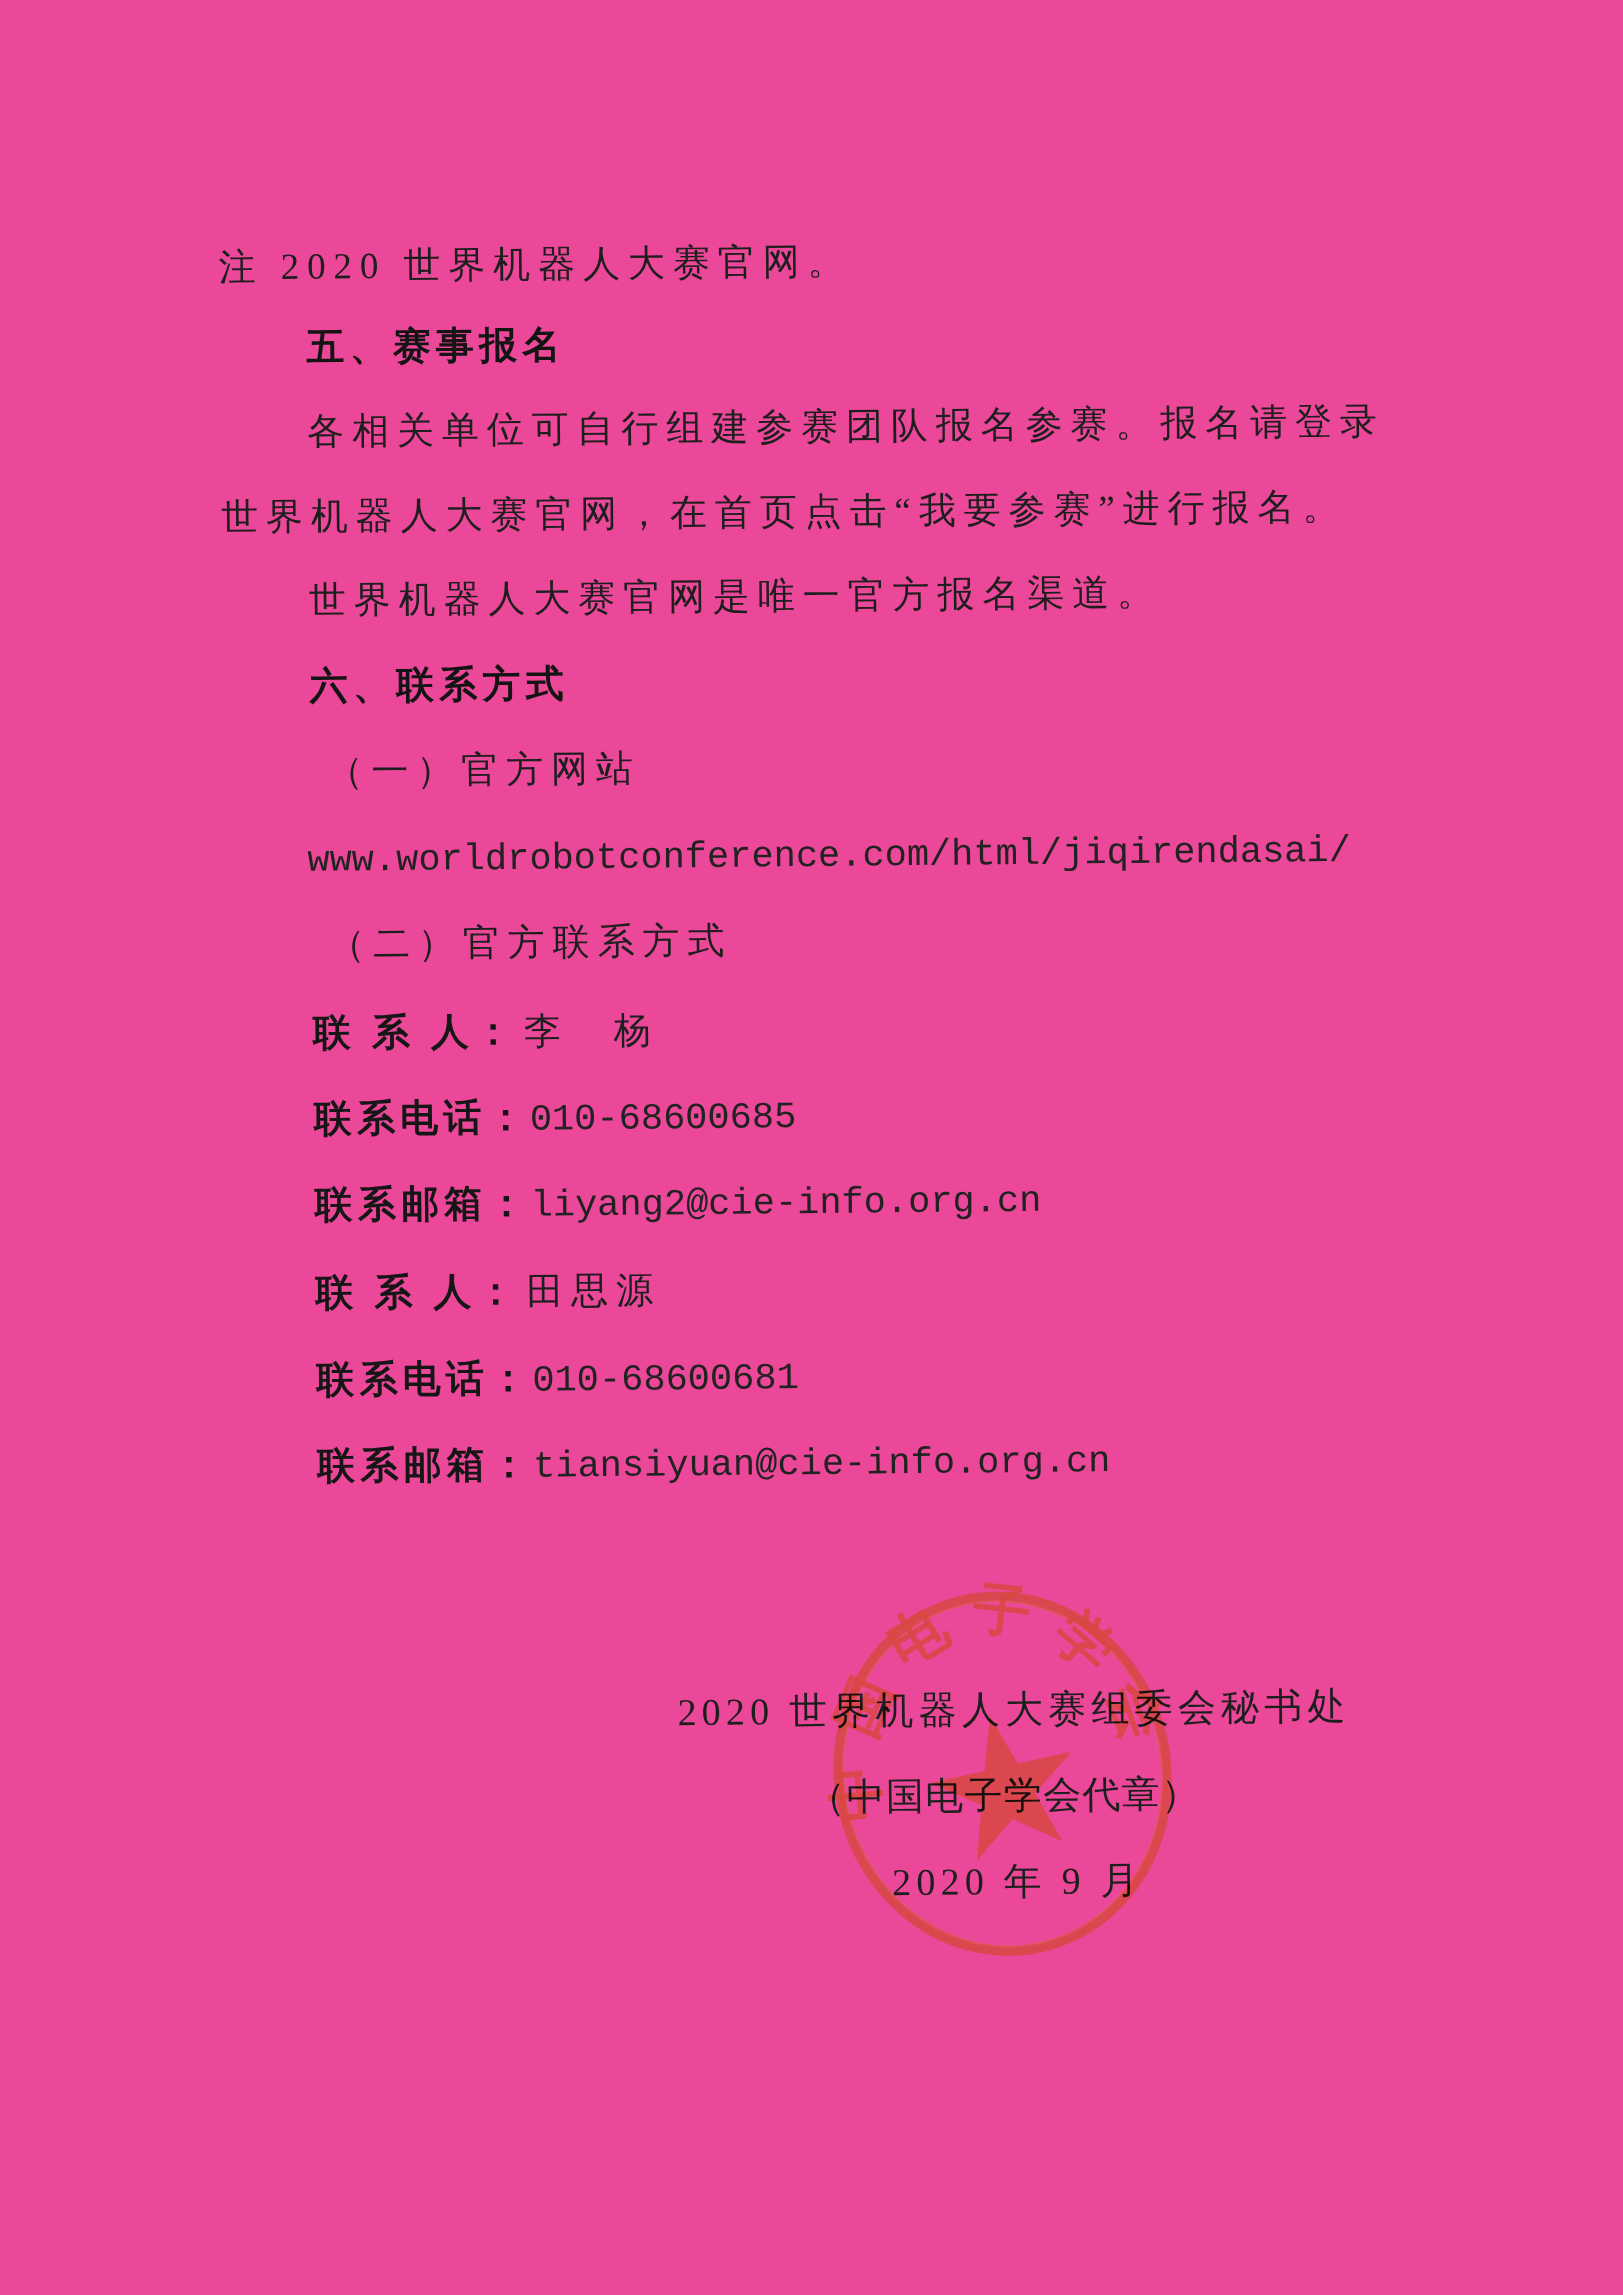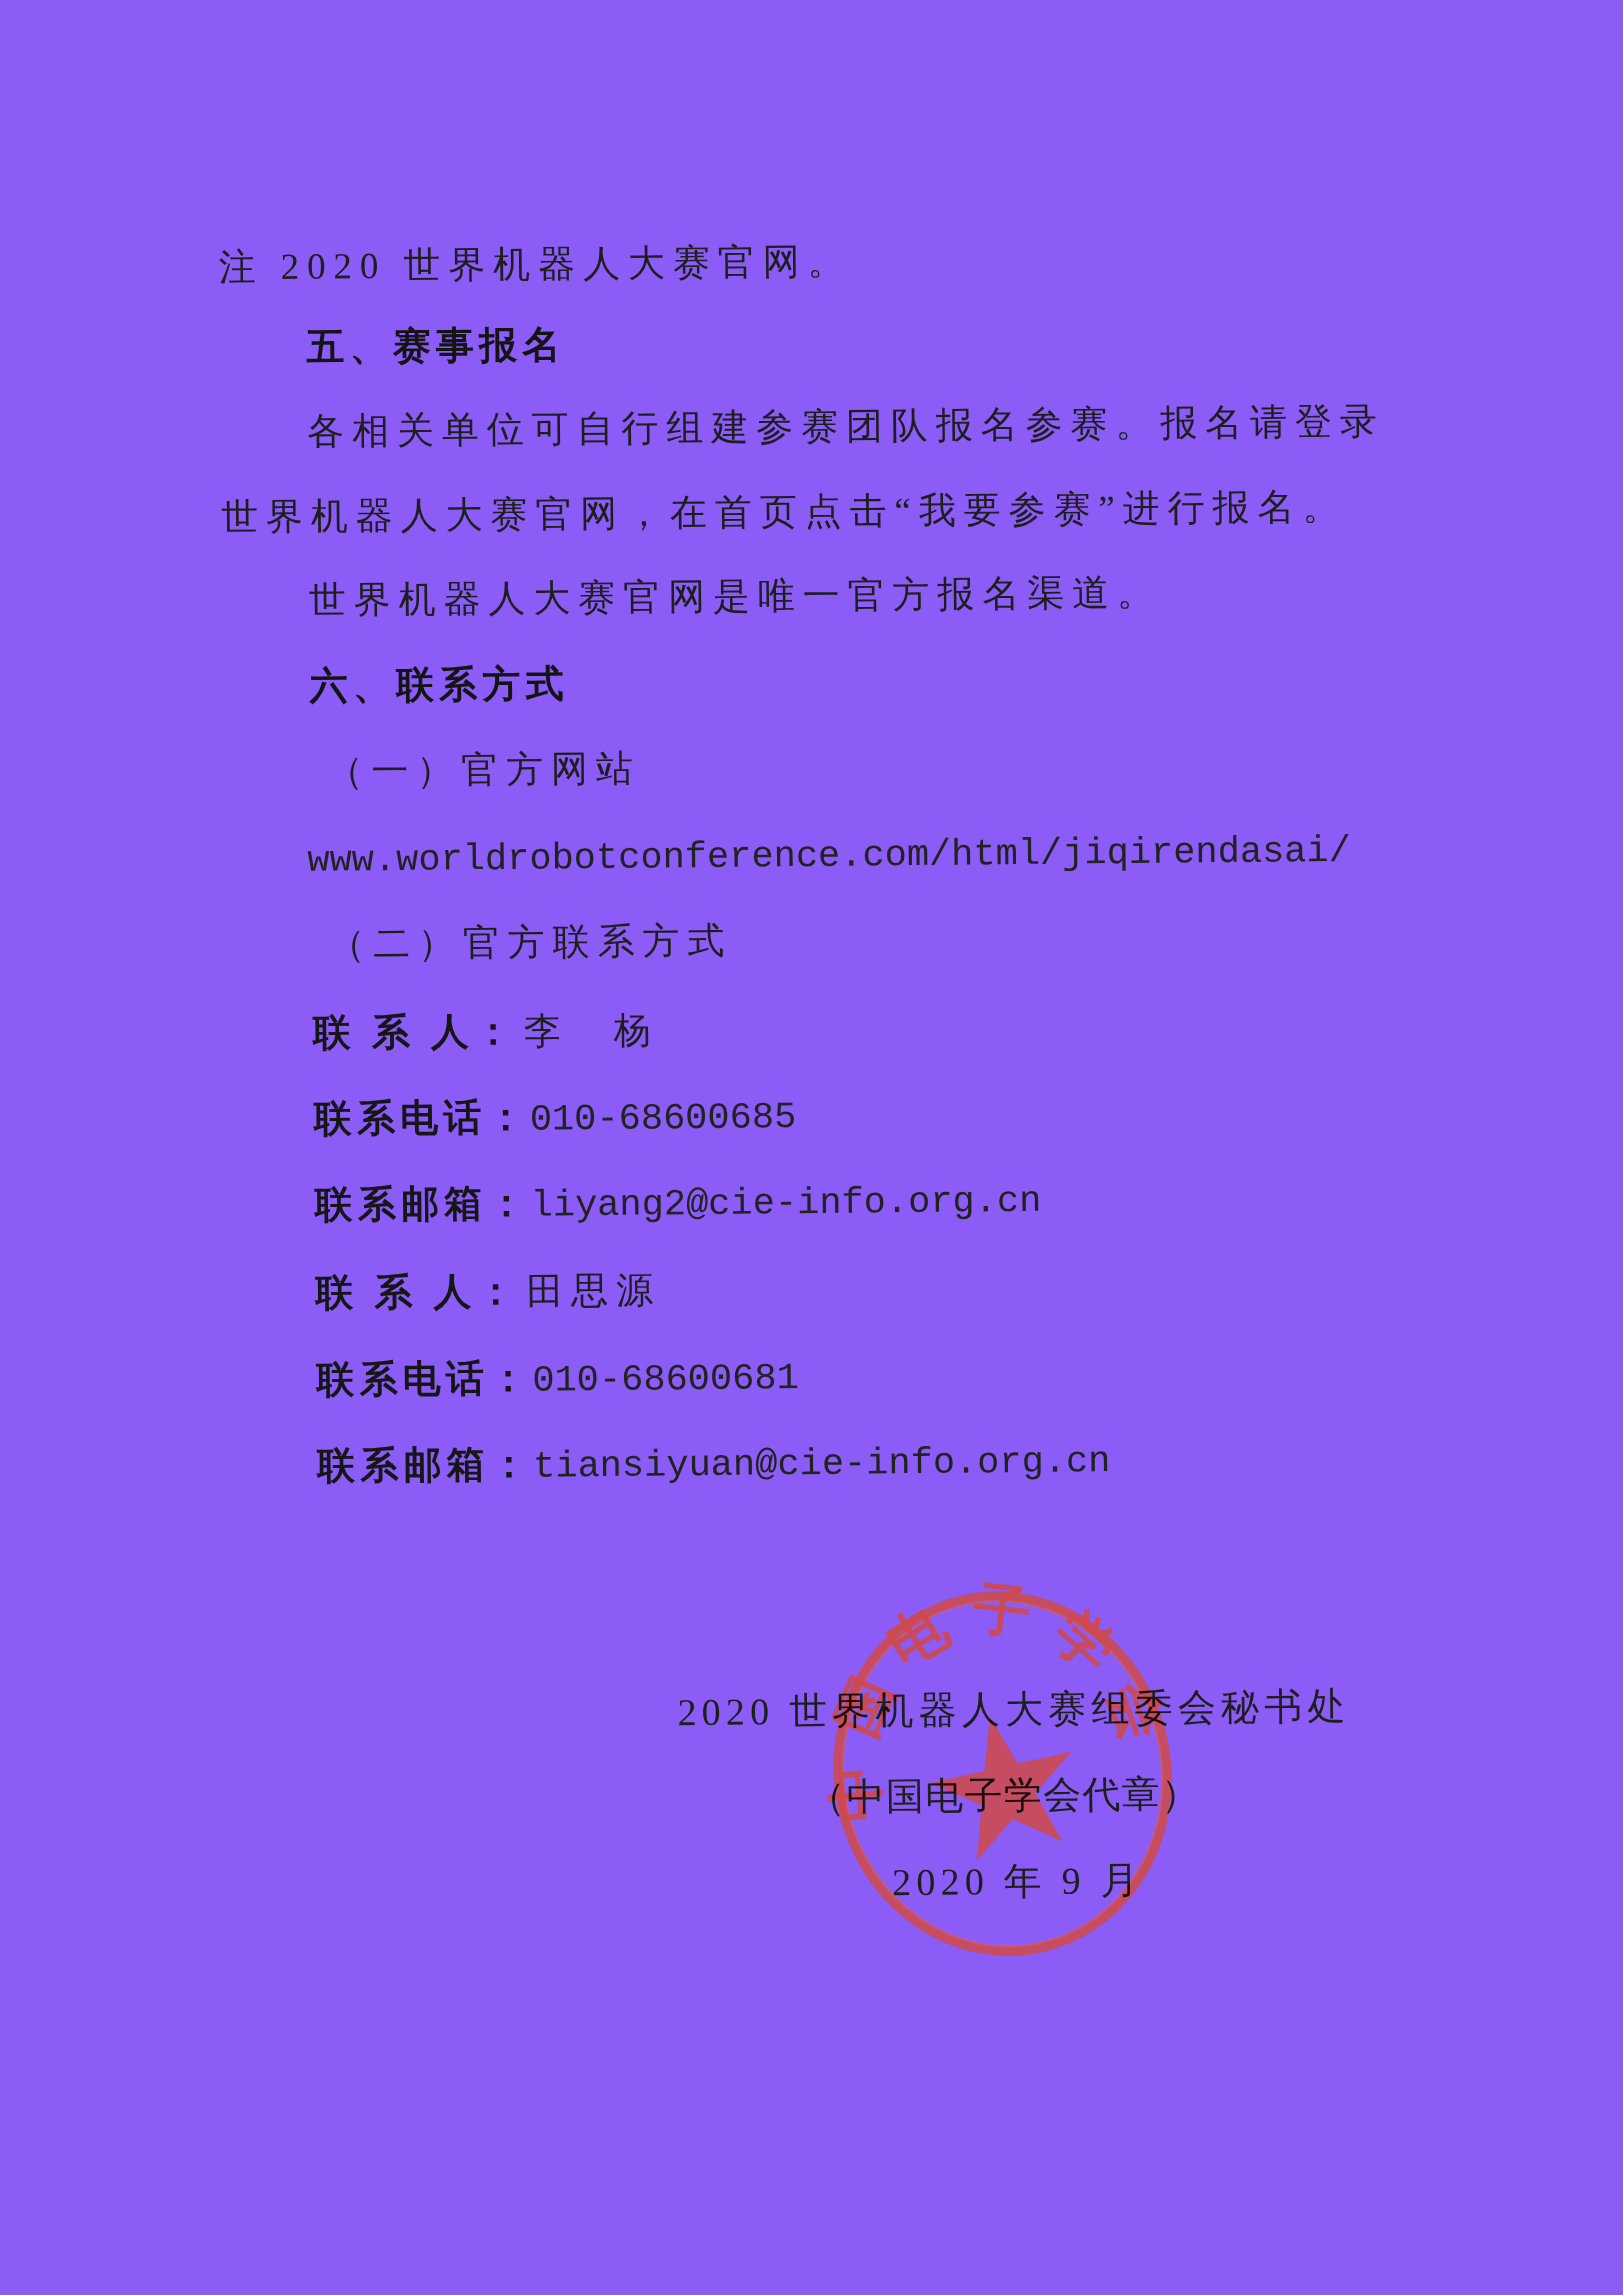--- a/index.html
+++ b/index.html
@@ -1,19 +1,19 @@
 <!DOCTYPE html>
 <html lang="zh" style="font-size:10.5px"><head>
 <meta charset="utf-8">
 <style>
   html,body{margin:0;padding:0;background:#8a8a8a;}
   .sheet{
     position:relative;
     width:1623px;height:2295px;
-    background:#8b5cf6;
+    background:#ec4899;
     overflow:hidden;
     font-family:"Liberation Serif", serif;
     color:#1e1e1e;
   }
   .content{
     position:absolute;inset:0;
     transform:rotate(-0.55deg);
     transform-origin:50% 45%;
   }
   .line{

